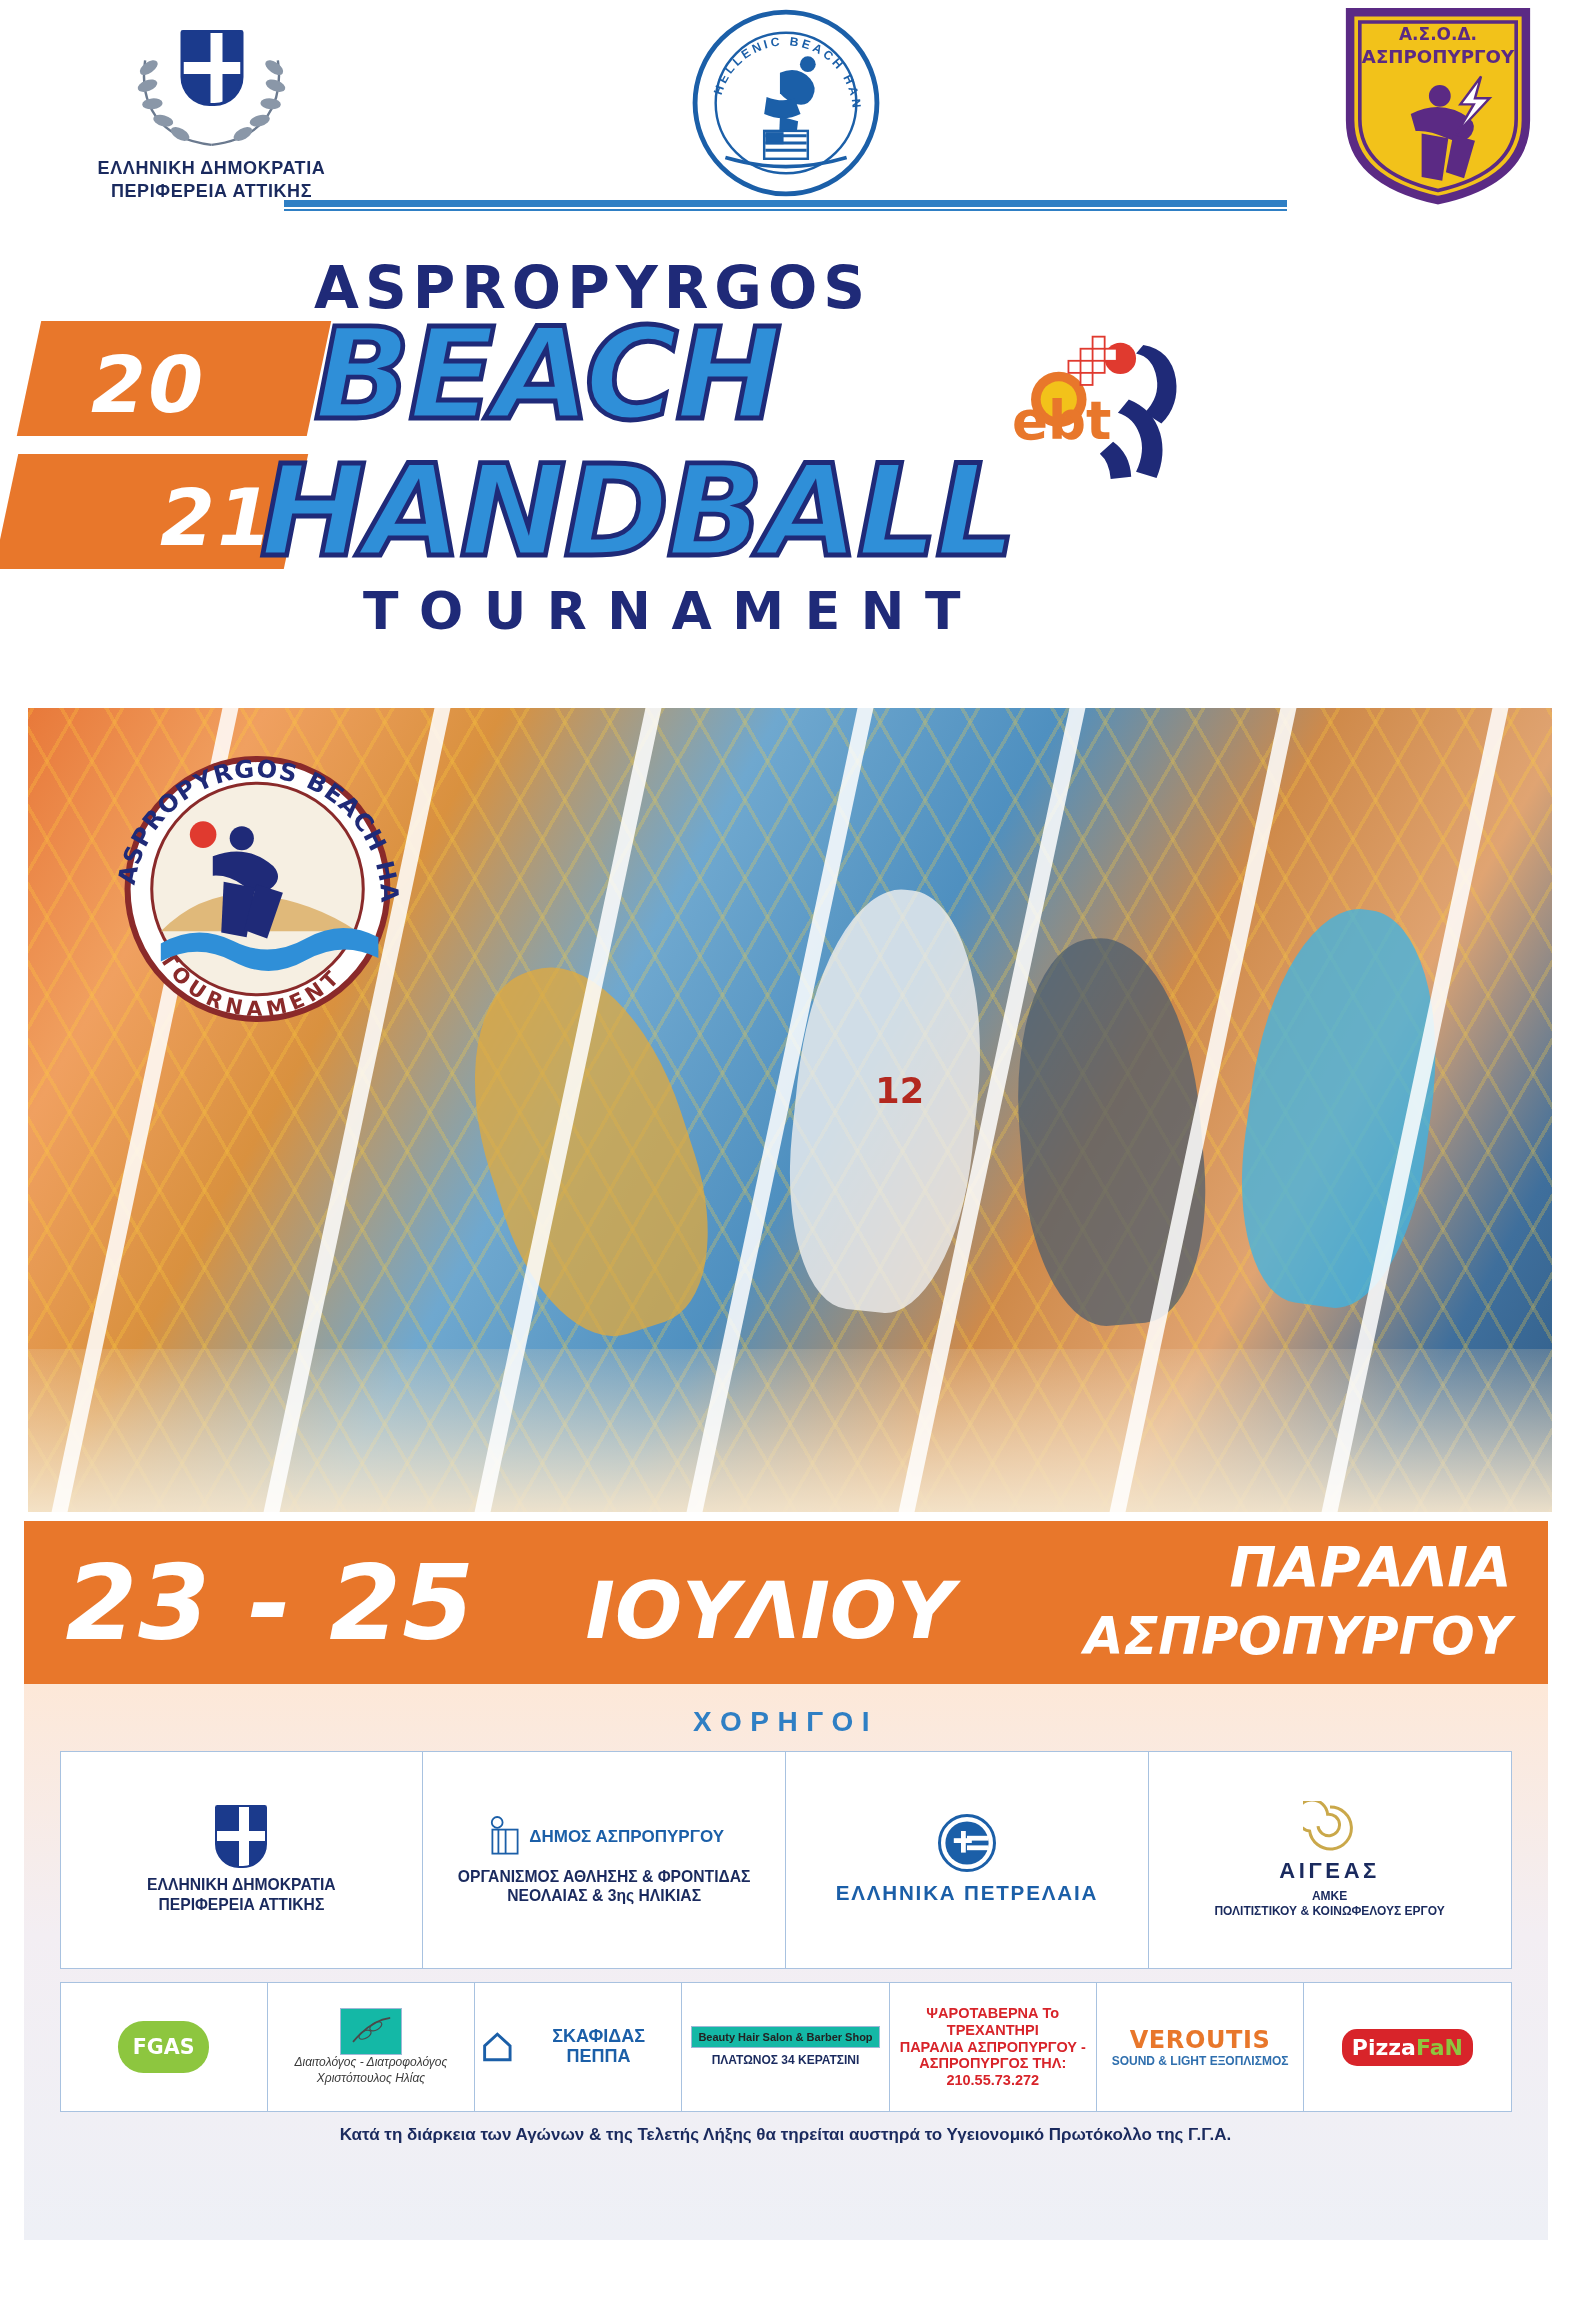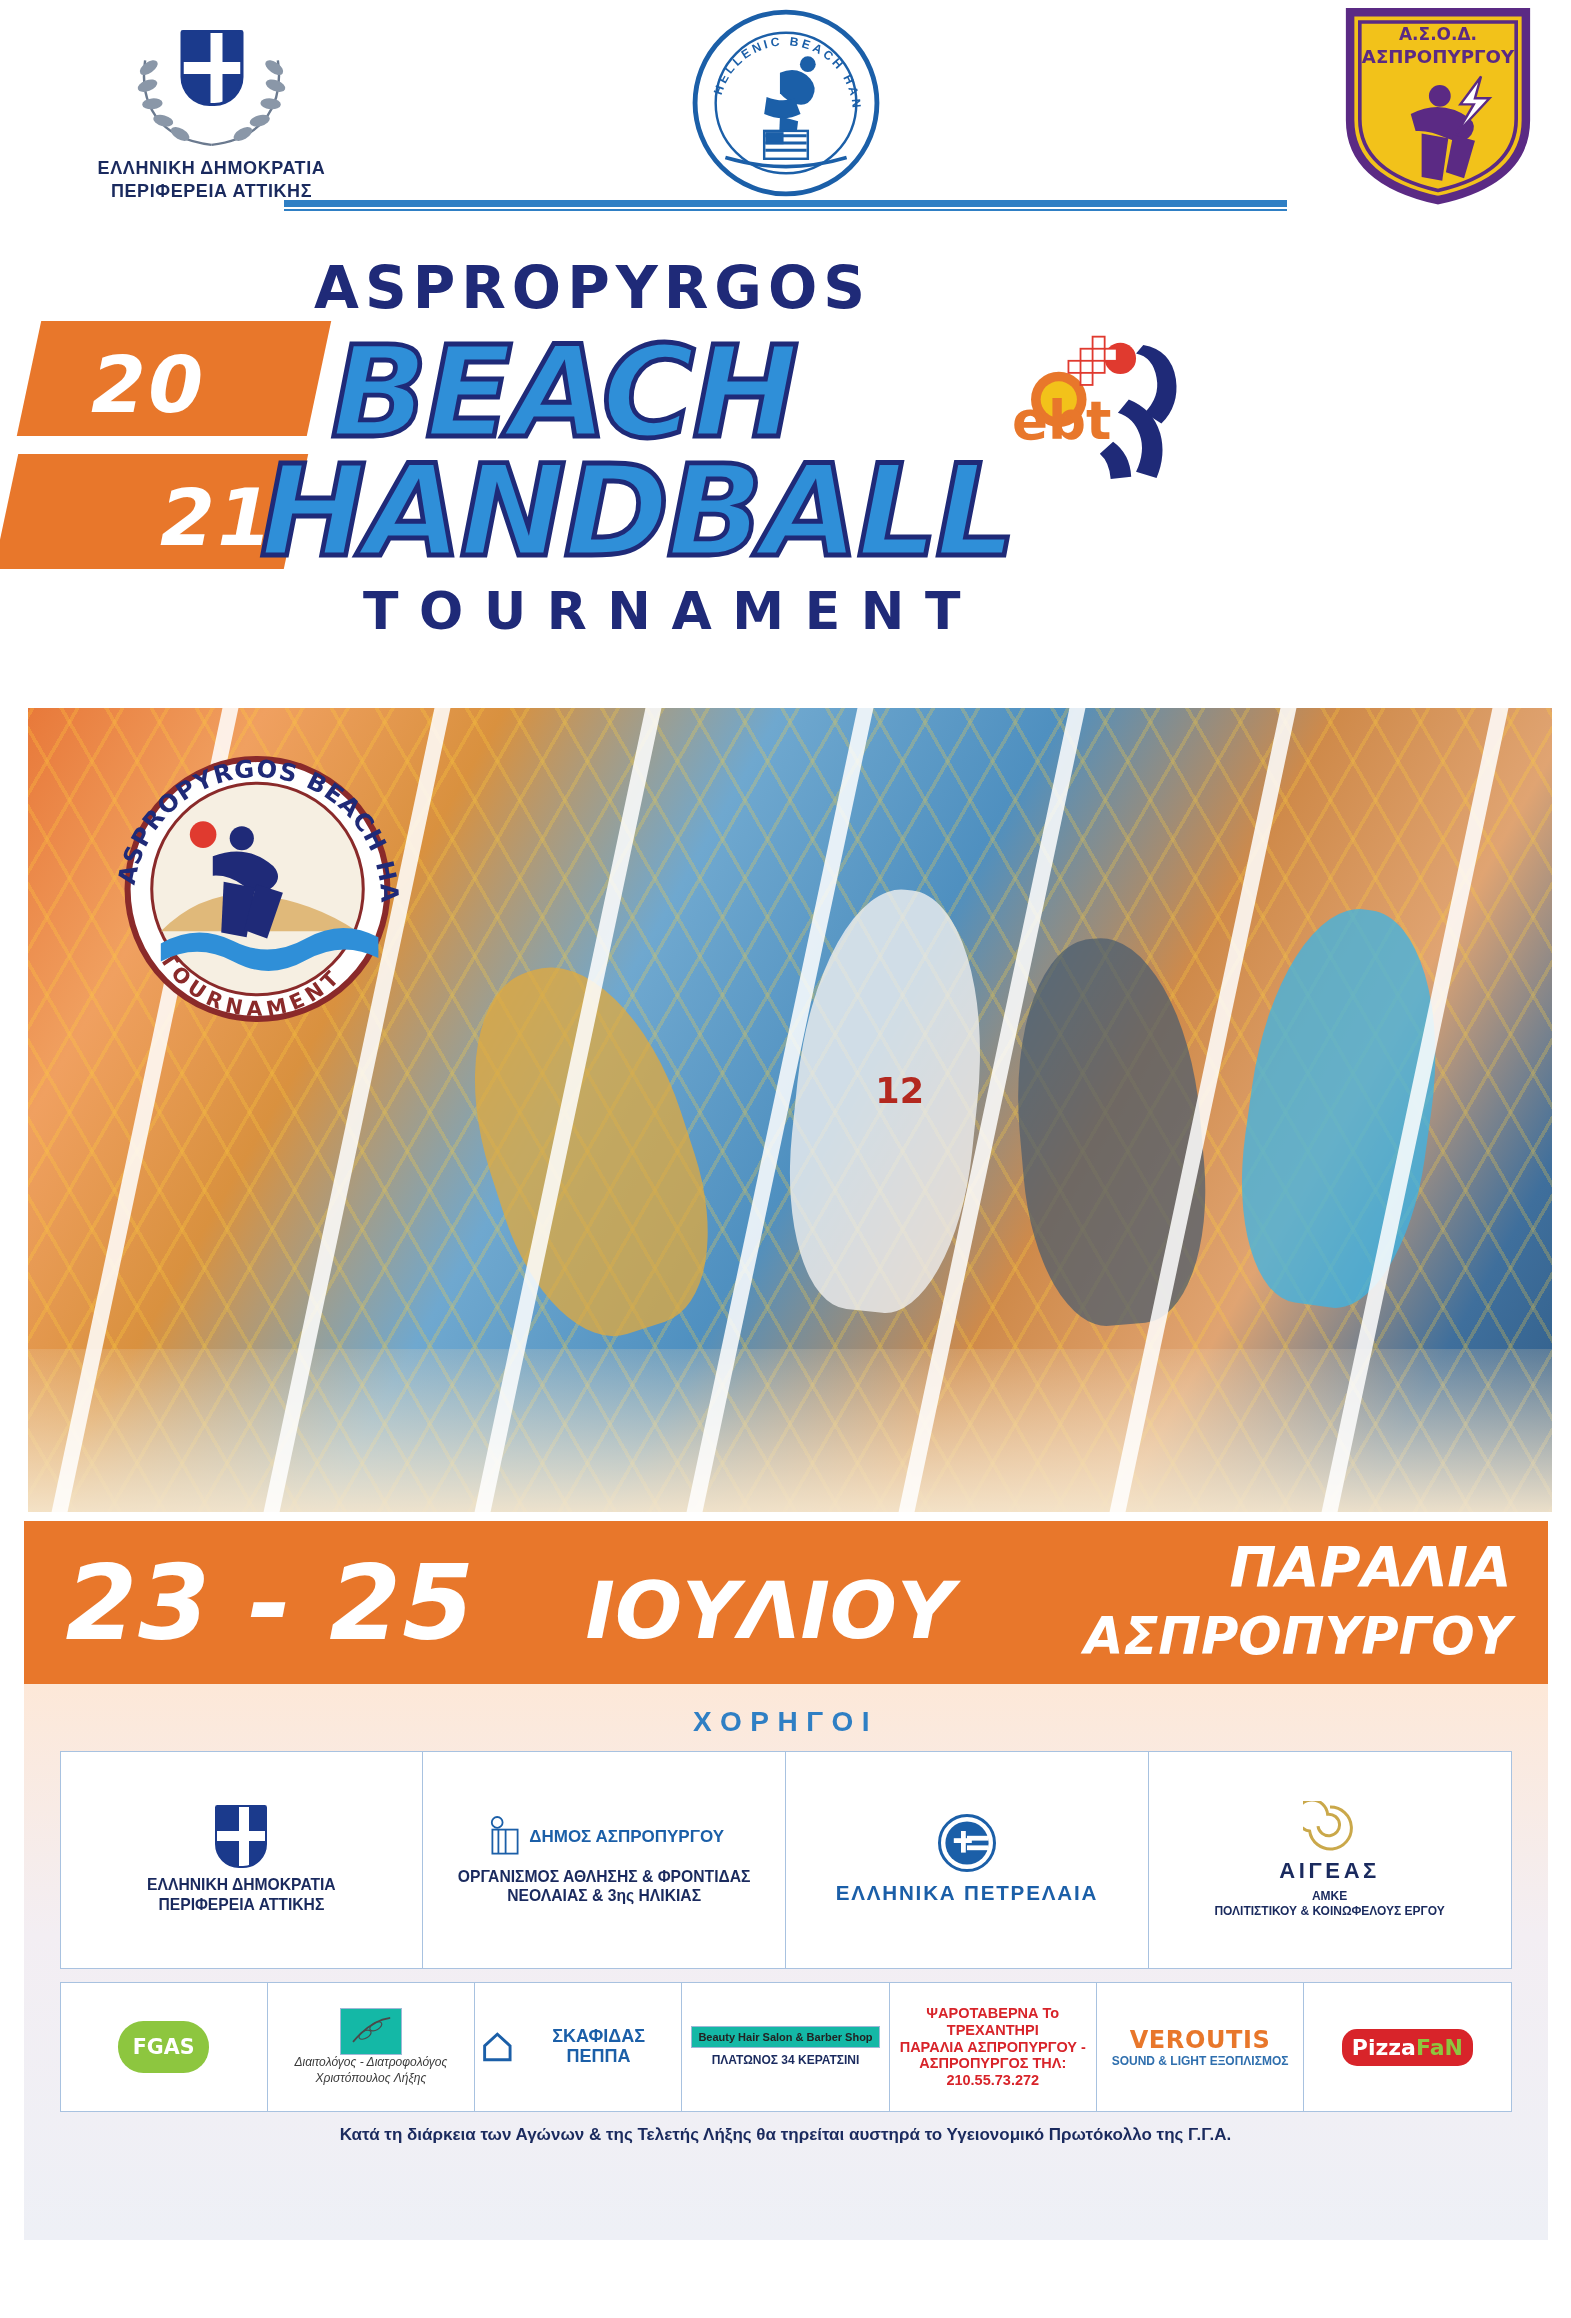--- a/index.html
+++ b/index.html
@@ -107,28 +107,27 @@
   }
   .year-21 {
     position: absolute;
     left: 160px; top: 224px;
     font-size: 79px; font-weight: 900; color: #fff;
     font-style: italic; letter-spacing: 2.4px;
     font-family: "DejaVu Sans", sans-serif;
   }
   .beach {
     position: absolute;
-    left: 314px; top: 81px;
+    left: 314px; top: 63px;
     font-size: 127px; font-weight: 900; font-style: italic;
     color: #2f8fd8;
     -webkit-text-stroke: 4.8px #1f2a78;
     letter-spacing: -2.4px;
     font-family: "DejaVu Sans", sans-serif;
     line-height: 1;
-    margin-left: 17px;
   }
   .handball {
     position: absolute;
     left: 260px; top: 200px;
     font-size: 127px; font-weight: 900; font-style: italic;
     color: #2f8fd8;
     -webkit-text-stroke: 4.8px #1f2a78;
     letter-spacing: -2.4px;
     font-family: "DejaVu Sans", sans-serif;
     line-height: 1;
@@ -548,21 +547,21 @@
 
     <div class="sp-cell">
       <div class="badge-box">
         <svg width="48" height="35" viewBox="0 0 80 58">
           <path d="M10 48 q30 -36 62 -40" stroke="#4a4a4a" stroke-width="3" fill="none"></path>
           <ellipse cx="30" cy="36" rx="11" ry="6" transform="rotate(-30 30 36)" fill="none" stroke="#4a4a4a" stroke-width="2"></ellipse>
           <ellipse cx="48" cy="22" rx="11" ry="6" transform="rotate(-30 48 22)" fill="none" stroke="#4a4a4a" stroke-width="2"></ellipse>
         </svg>
       </div>
       <div class="diet" style="white-space:pre-line">Διαιτολόγος - Διατροφολόγος
-Χριστόπουλος Λήξης</div>
+Χριστόπουλος Ηλίας</div>
     </div>
 
     <div class="sp-cell">
       <div style="display:flex;align-items:center;gap:6px;">
         <svg width="36" height="36" viewBox="0 0 60 60">
           <path d="M8 28 L30 8 L52 28 V52 H8 Z" fill="none" stroke="#1b5fa8" stroke-width="5"></path>
         </svg>
         <div class="skaf">ΣΚΑΦΙΔΑΣ ΠΕΠΠΑ</div>
       </div>
     </div>

